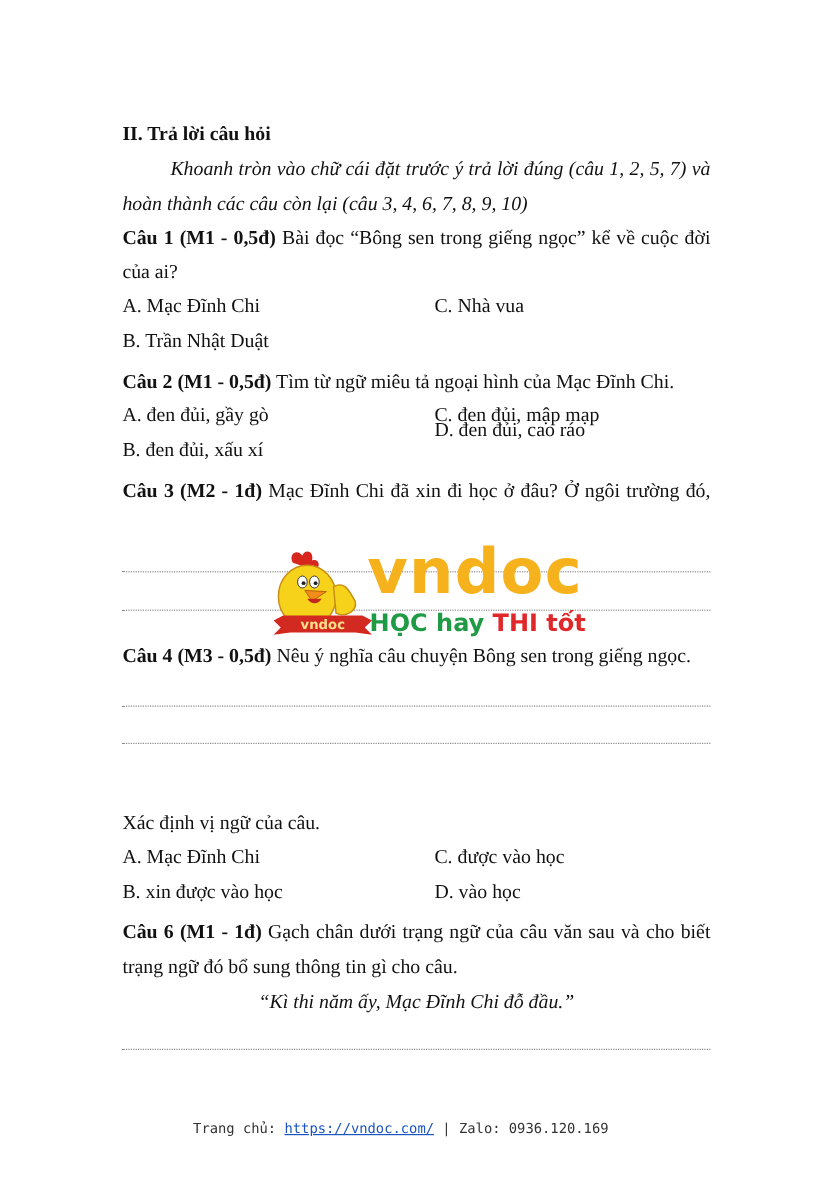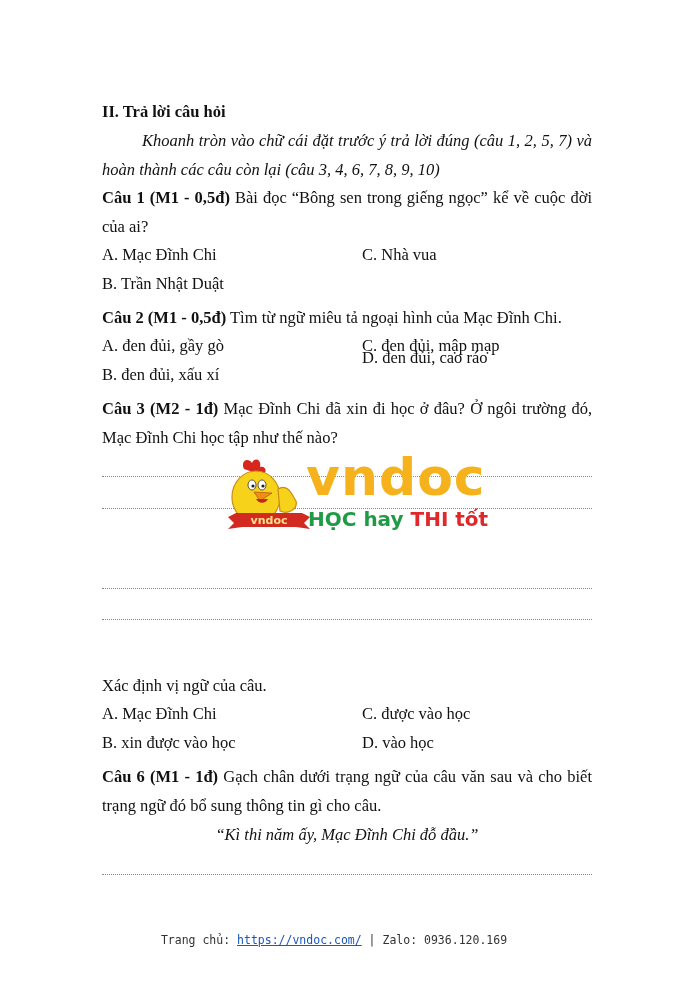--- a/index.html
+++ b/index.html
@@ -51,21 +51,20 @@
     <b>Câu 2 (M1 - 0,5đ)</b><span> Tìm từ ngữ miêu tả ngoại hình của Mạc Đĩnh Chi.</span>
   </div>
   <div class="optA" style="top:336px;">A. đen đủi, gầy gò</div>
   <div class="optC" style="top:336px;">C. đen đủi, mập mạp</div>
   <div class="optA" style="top:365px;">B. đen đủi, xấu xí</div>
   <div class="optC" style="top:348px;text-align:center;">D. đen đủi, cao ráo</div>
 
   <div class="line justify" style="top:399px;">
     <b>Câu 3 (M2 - 1đ)</b><span> Mạc Đĩnh Chi đã xin đi học ở đâu? Ở ngôi trường đó,</span>
   </div>
-  <div class="line" style="top:428px;">Mạc Đĩnh Chi học tập như thế nào?</div>
   <div class="dots" style="top:476px;"></div>
   <div class="dots" style="top:508px;"></div>
 
   <div class="logo">
     <svg width="86" height="80" viewBox="0 0 86 80" style="position:absolute;left:0;top:0;">
 
       <path d="M18 14 C14 6, 22 2, 26 8 C28 2, 36 4, 34 12 C40 10, 42 18, 36 20 Z" fill="#d7261e"></path>
 
       <ellipse cx="30" cy="42" rx="24" ry="26" fill="#f7d21b" stroke="#c98d12" stroke-width="1.2"></ellipse>
 
@@ -81,20 +80,23 @@
 
       <path d="M2 62 L10 58 L76 58 L84 62 L78 68 L84 74 L70 72 L16 72 L2 74 L8 68 Z" fill="#d22a20"></path>
       <text x="43" y="69" text-anchor="middle" class="ribbon-text">vndoc</text>
     </svg>
     <div class="logo-word">vndoc</div>
     <div class="logo-tag">
       <span class="tag-green">HỌC hay </span><span class="tag-red">THI tốt</span>
     </div>
   </div>
 
+  <div class="line" style="top:537px;">
+    <b>Câu 4 (M3 - 0,5đ)</b><span> Nêu ý nghĩa câu chuyện Bông sen trong giếng ngọc.</span>
+  </div>
   <div class="dots" style="top:588px;"></div>
   <div class="dots" style="top:619px;"></div>
 
   <div class="line" style="top:676px;">Xác định vị ngữ của câu.</div>
   <div class="optA" style="top:704px;">A. Mạc Đĩnh Chi</div>
   <div class="optC" style="top:704px;">C. được vào học</div>
   <div class="optA" style="top:733px;">B. xin được vào học</div>
   <div class="optC" style="top:733px;">D. vào học</div>
 
   <div class="line justify" style="top:767px;">

